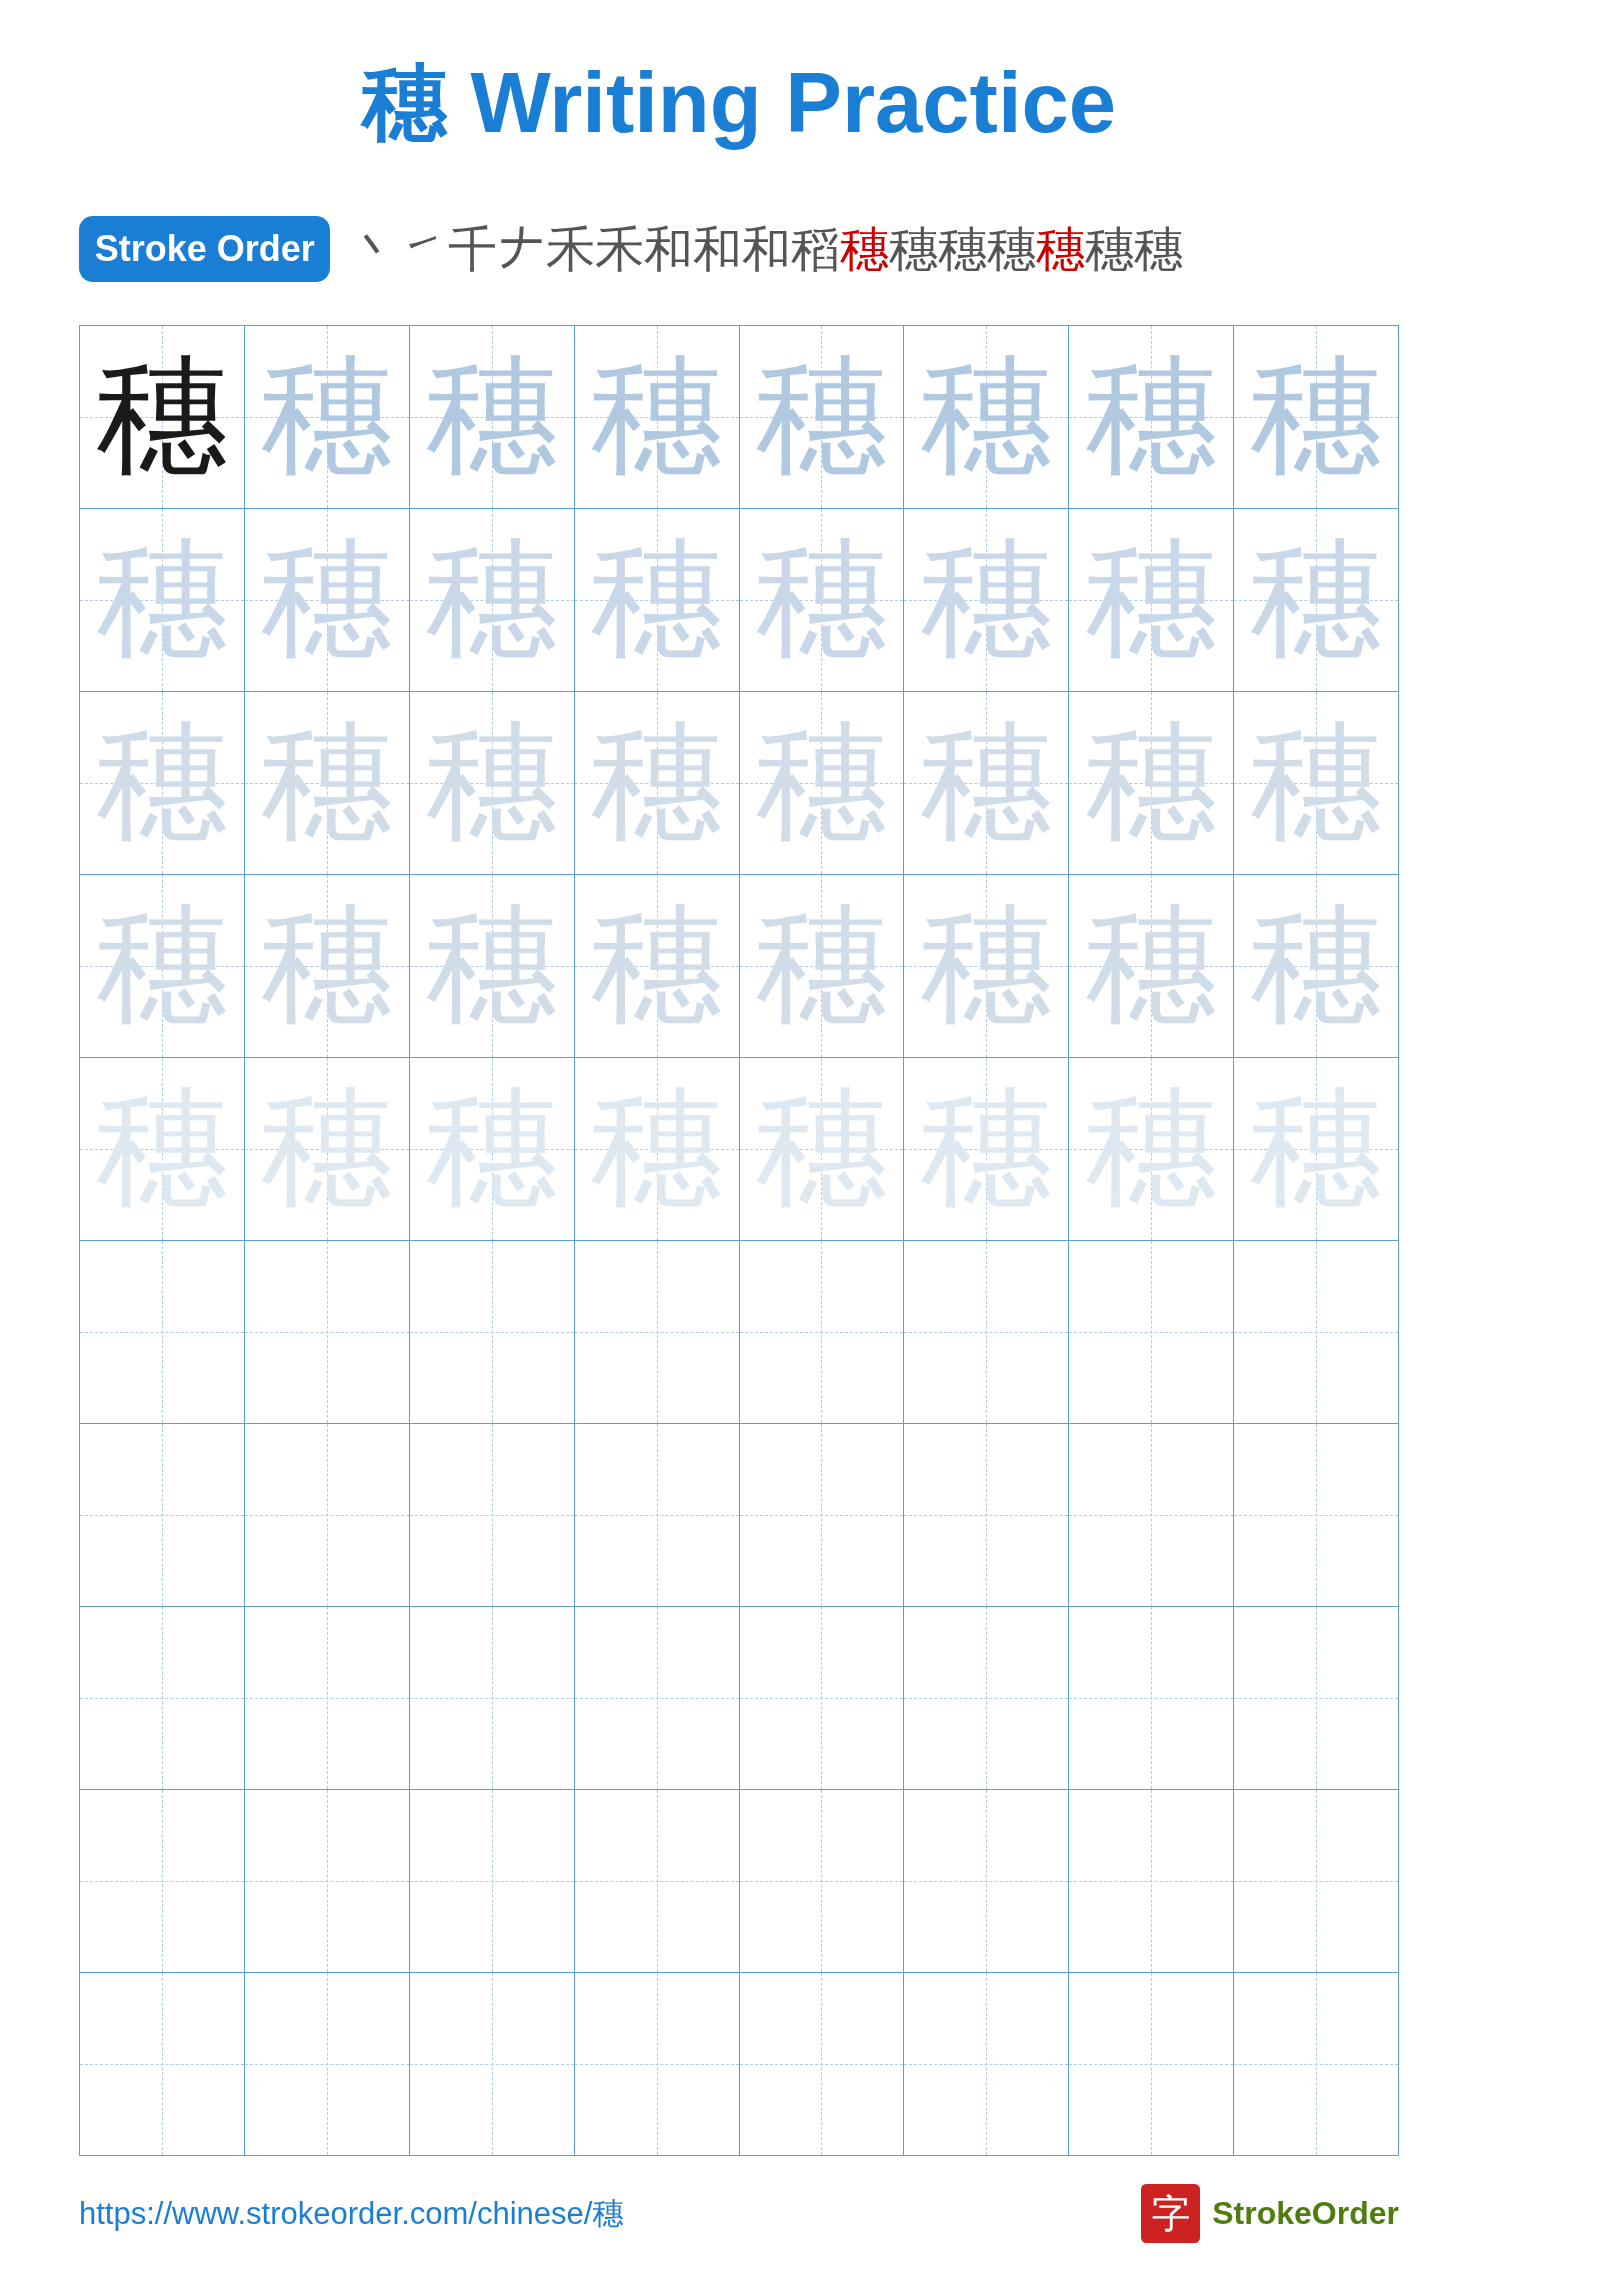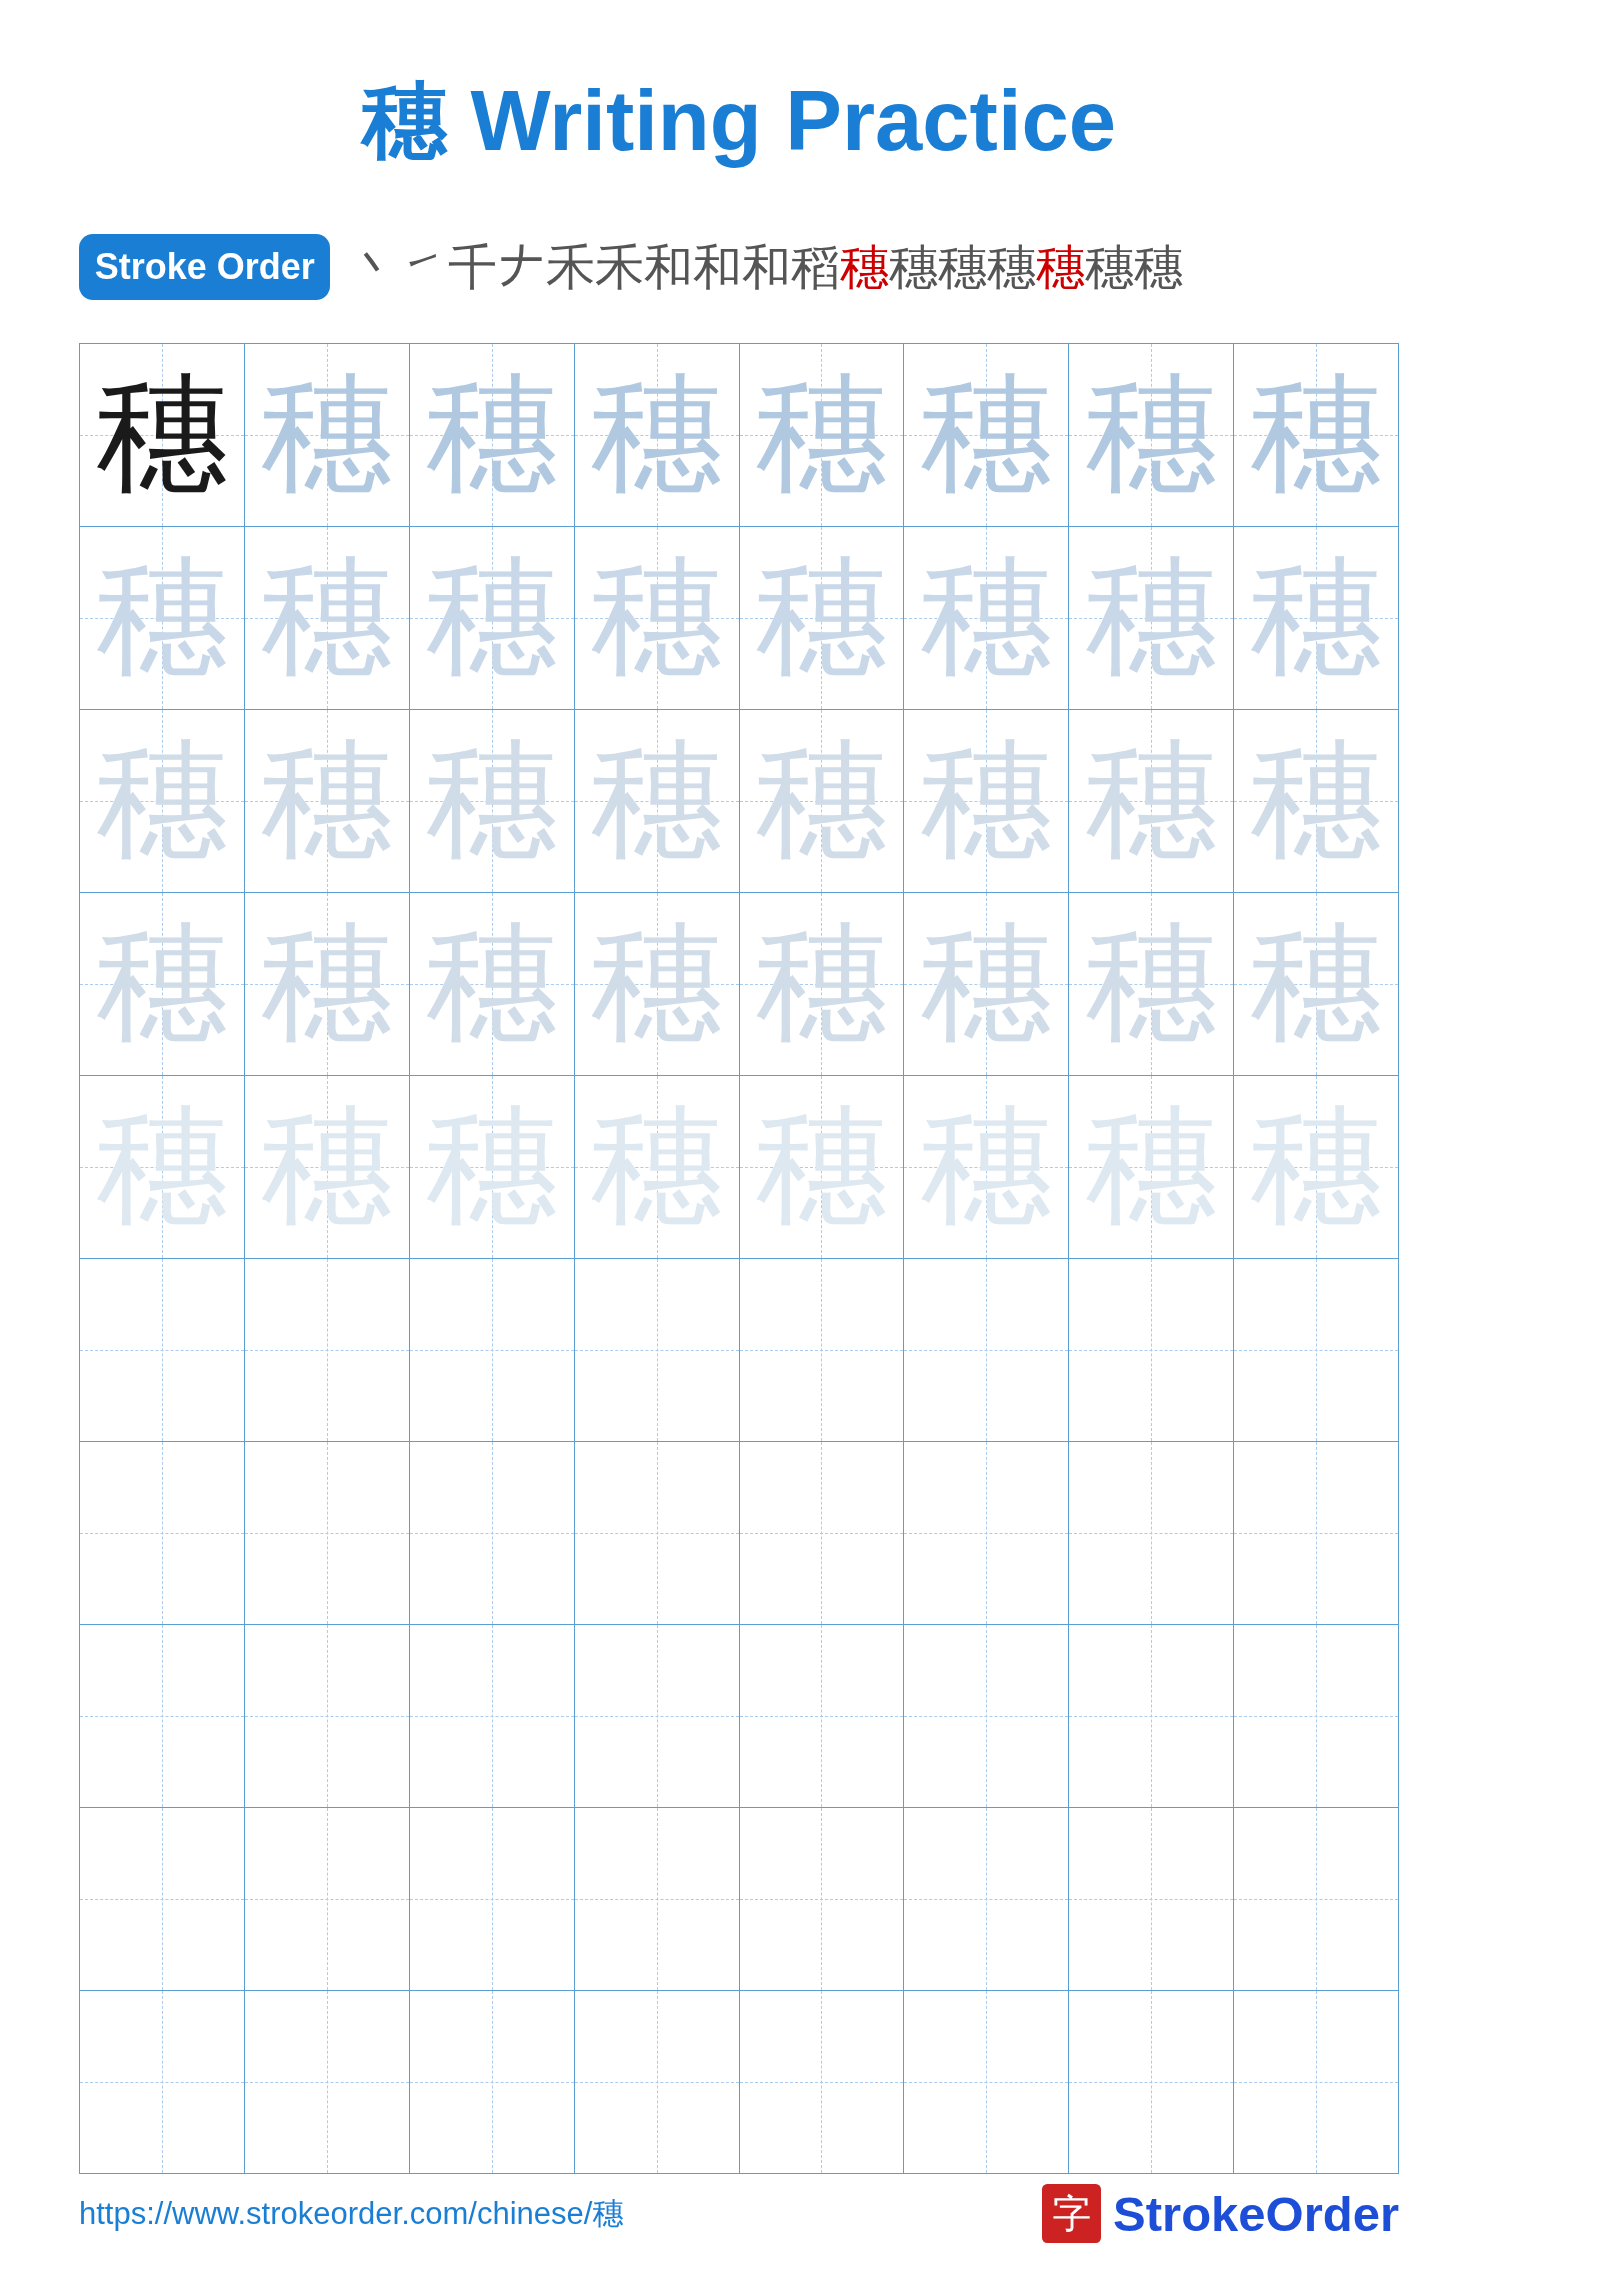--- a/index.html
+++ b/index.html
@@ -10,21 +10,21 @@
       font-family: serif;
       position: relative;
       overflow: hidden;
     }
 
     .page {
       width: 1478px;
       height: 2295px;
       background: white;
       position: relative;
-      padding: 64px 79px;
+      padding: 46px 79px;
     }
 
     .title {
       text-align: center;
       font-size: 85px;
       font-weight: bold;
       color: #1a7fd4;
       margin-bottom: 52px;
       font-family: Arial, sans-serif;
     }
@@ -161,23 +161,23 @@
       font-size: 39px;
       font-family: serif;
       display: flex;
       align-items: center;
       justify-content: center;
       border-radius: 5.2px;
     }
 
     .footer-logo-text {
       font-family: Arial, sans-serif;
-      font-size: 49px;
+      font-size: 32px;
       font-weight: bold;
-      color: #1d4ed8;
+      color: #4d7c0f;
     }
 
     .stroke-sequence {
       display: flex;
       flex-wrap: wrap;
       align-items: baseline;
     }
 
     .grid-wrapper {
       width: 100%;

